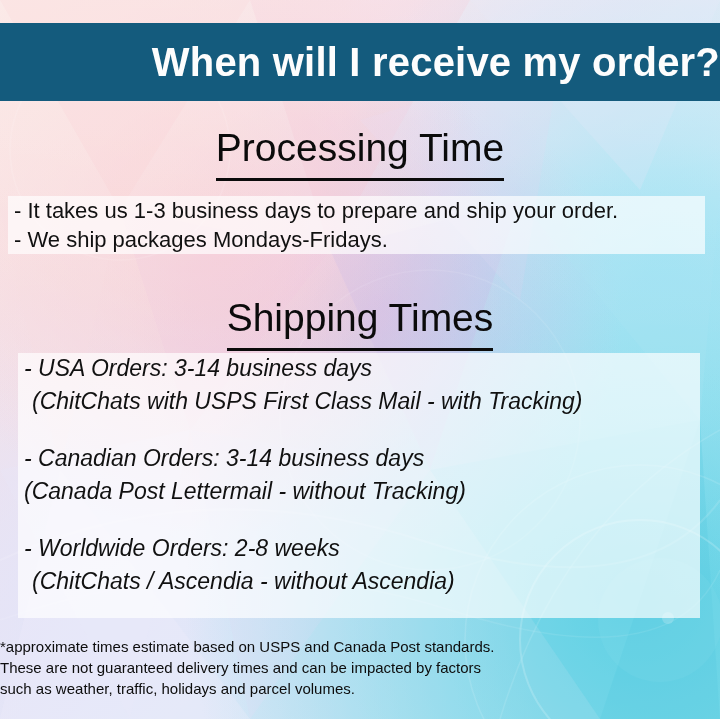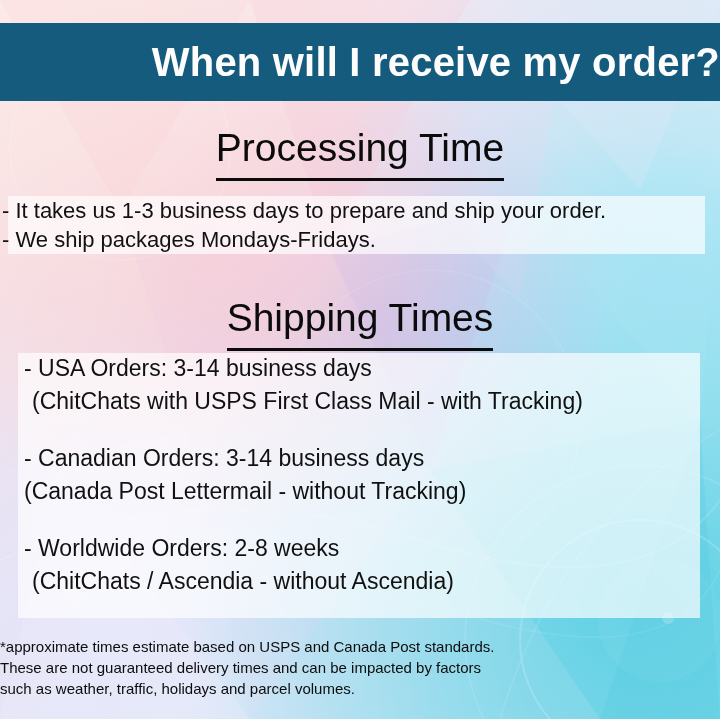--- a/index.html
+++ b/index.html
@@ -96,21 +96,21 @@
   #panel-shipping {
     left: 18px;
     top: 353px;
     width: 682px;
     height: 265px;
   }
 
   
   .proc-lines {
     position: absolute;
-    left: 2px;
+    left: 14px;
     top: 196px;
     width: 700px;
   }
   .proc-line {
     color: #111111;
     font-size: 22px;
     line-height: 29px;
     white-space: nowrap;
   }
 
@@ -121,20 +121,21 @@
     top: 352px;
     width: 690px;
   }
   .ship-block { margin-bottom: 24px; }
   .ship-block:last-child { margin-bottom: 8px; }
   .ship-line {
     color: #111111;
     font-size: 23px;
     line-height: 33px;
     white-space: nowrap;
+    font-style: italic;
   }
   .ship-line.indent { padding-left: 8px; }
 
   
   .footer-note {
     position: absolute;
     left: 0;
     top: 636px;
     width: 716px;
   }

